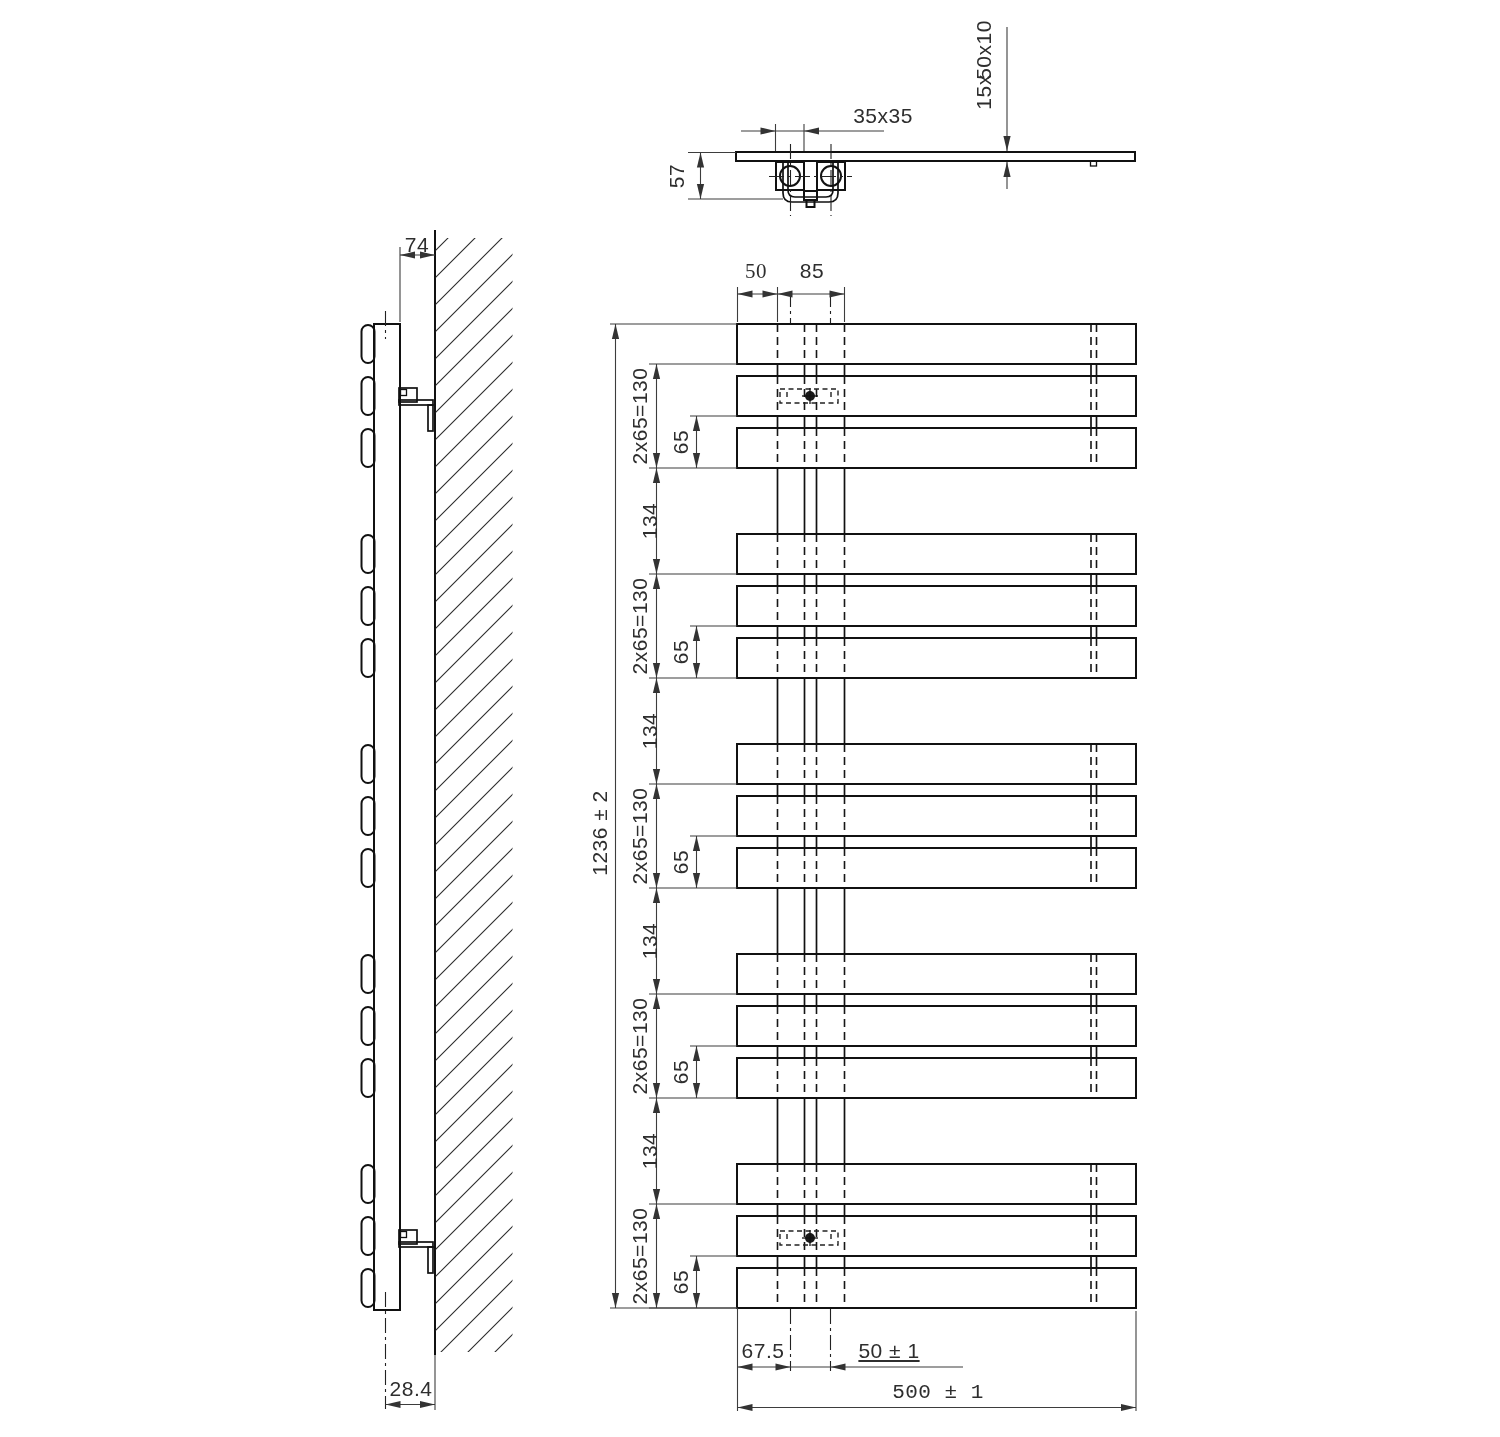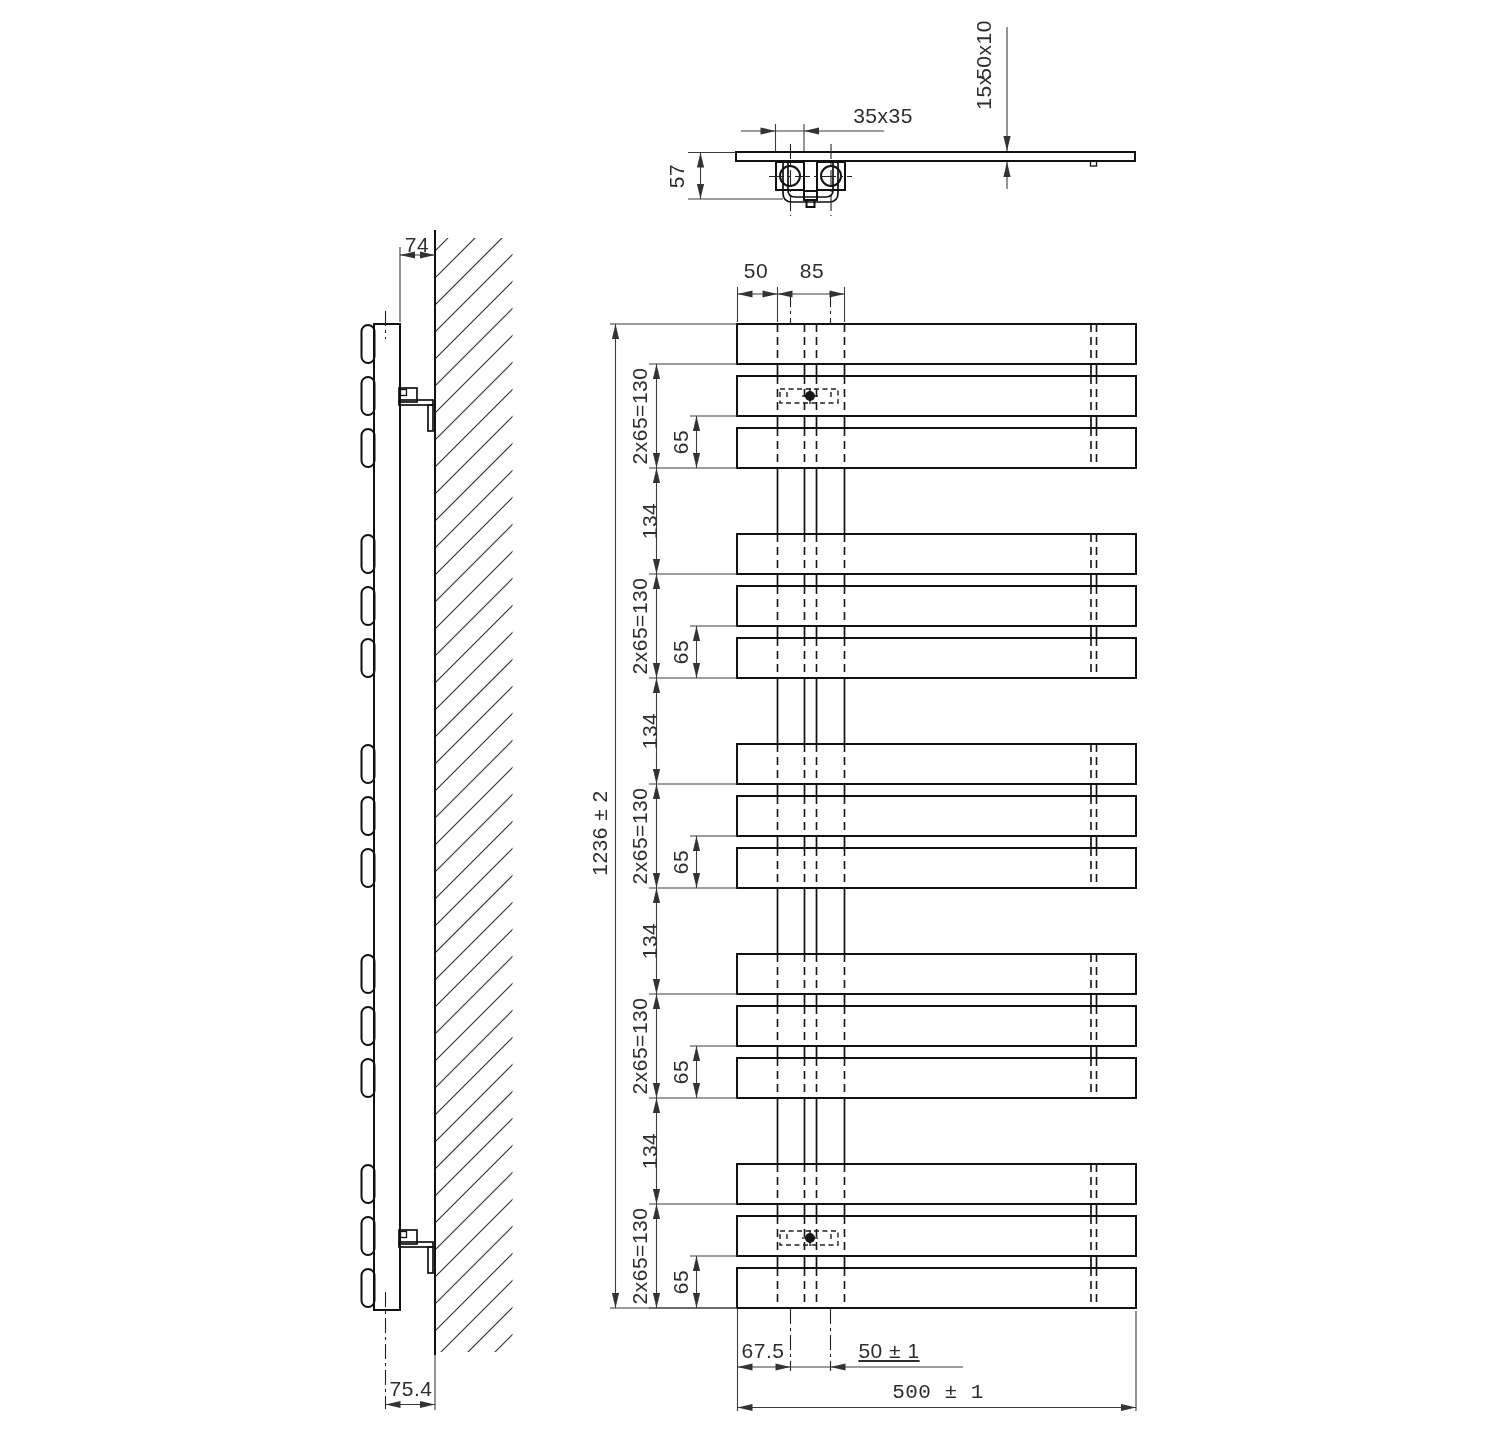--- a/index.html
+++ b/index.html
@@ -412,35 +412,35 @@
         <polygon points="737.5,1407.5 752.5,1403.9 752.5,1411.1" class="ah"></polygon>
         <polygon points="1136,1407.5 1121,1403.9 1121,1411.1" class="ah"></polygon>
       </g>
   </svg>
   <div id="labels">
       <span class="dim-label" style="left: 858px; top: 116px; margin-left: 25px;">35x35</span>
       <span class="dim-label rot" style="left: 677px; top: 176px;">57</span>
       <span class="dim-label rot" style="left: 984px; top: 50px;">50x10</span>
       <span class="dim-label rot" style="left: 984px; top: 92px;">15x</span>
       <span class="dim-label" style="left: 417px; top: 245px;">74</span>
-      <span class="dim-label" style="left: 756px; top: 271px;">50</span>
+      <span class="dim-label" style="left: 756px; top: 271px; font-family: Liberation Serif, serif;">50</span>
       <span class="dim-label" style="left: 812px; top: 271px;">85</span>
       <span class="dim-label rot" style="left: 600px; top: 833px;">1236 ± 2</span>
       <span class="dim-label rot" style="left: 640px; top: 416px;">2x65=130</span>
       <span class="dim-label rot" style="left: 681px; top: 442px;">65</span>
       <span class="dim-label rot" style="left: 650px; top: 521px;">134</span>
       <span class="dim-label rot" style="left: 640px; top: 626px;">2x65=130</span>
       <span class="dim-label rot" style="left: 681px; top: 652px;">65</span>
       <span class="dim-label rot" style="left: 650px; top: 731px;">134</span>
       <span class="dim-label rot" style="left: 640px; top: 836px;">2x65=130</span>
       <span class="dim-label rot" style="left: 681px; top: 862px;">65</span>
       <span class="dim-label rot" style="left: 650px; top: 941px;">134</span>
       <span class="dim-label rot" style="left: 640px; top: 1046px;">2x65=130</span>
       <span class="dim-label rot" style="left: 681px; top: 1072px;">65</span>
       <span class="dim-label rot" style="left: 650px; top: 1151px;">134</span>
       <span class="dim-label rot" style="left: 640px; top: 1256px;">2x65=130</span>
       <span class="dim-label rot" style="left: 681px; top: 1282px;">65</span>
-      <span class="dim-label" style="left: 411px; top: 1389px;">75.4</span>
+      <span class="dim-label" style="left: 411px; top: 1389px;">28.4</span>
       <span class="dim-label" style="left: 763px; top: 1351px;">67.5</span>
       <span class="dim-label" style="left: 889px; top: 1351px; text-decoration: underline;">50 ± 1</span>
       <span class="dim-label" style="left: 938px; top: 1392px; font-family: Liberation Mono, monospace;">500 ± 1</span>
     </div>
 </div>
 
 </body></html>

